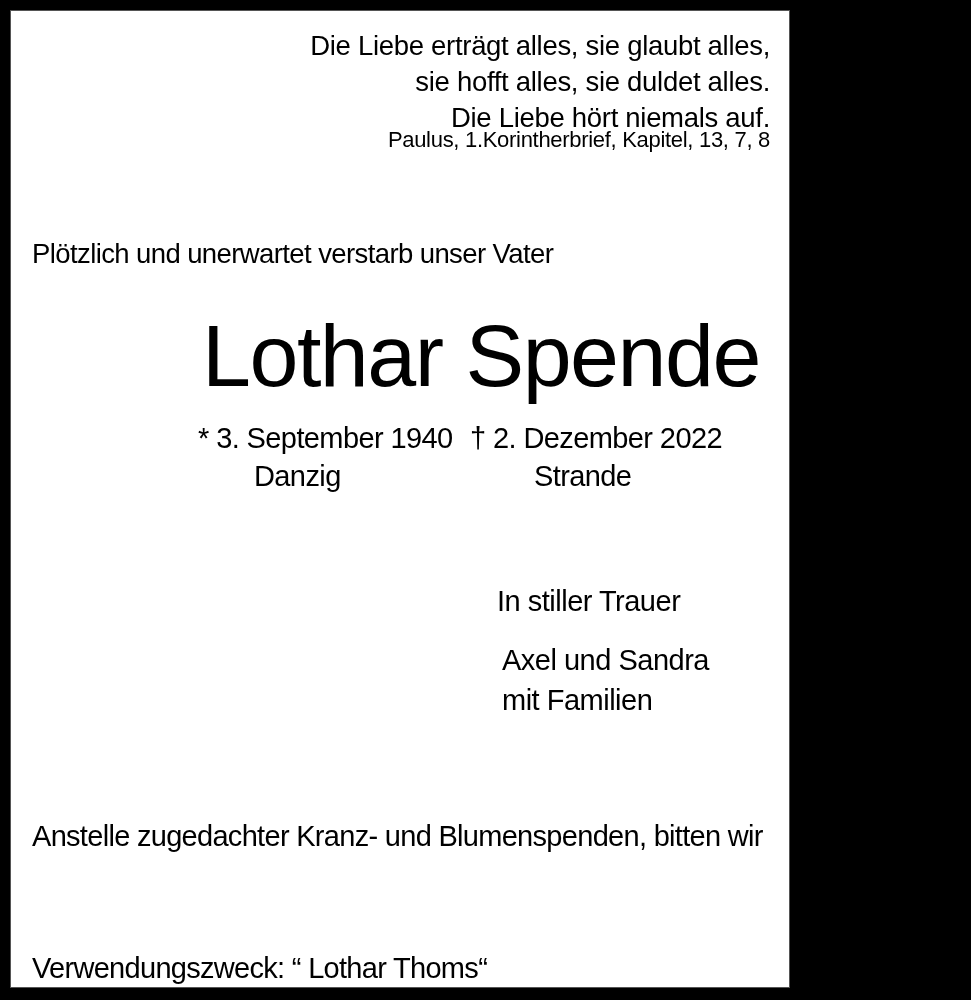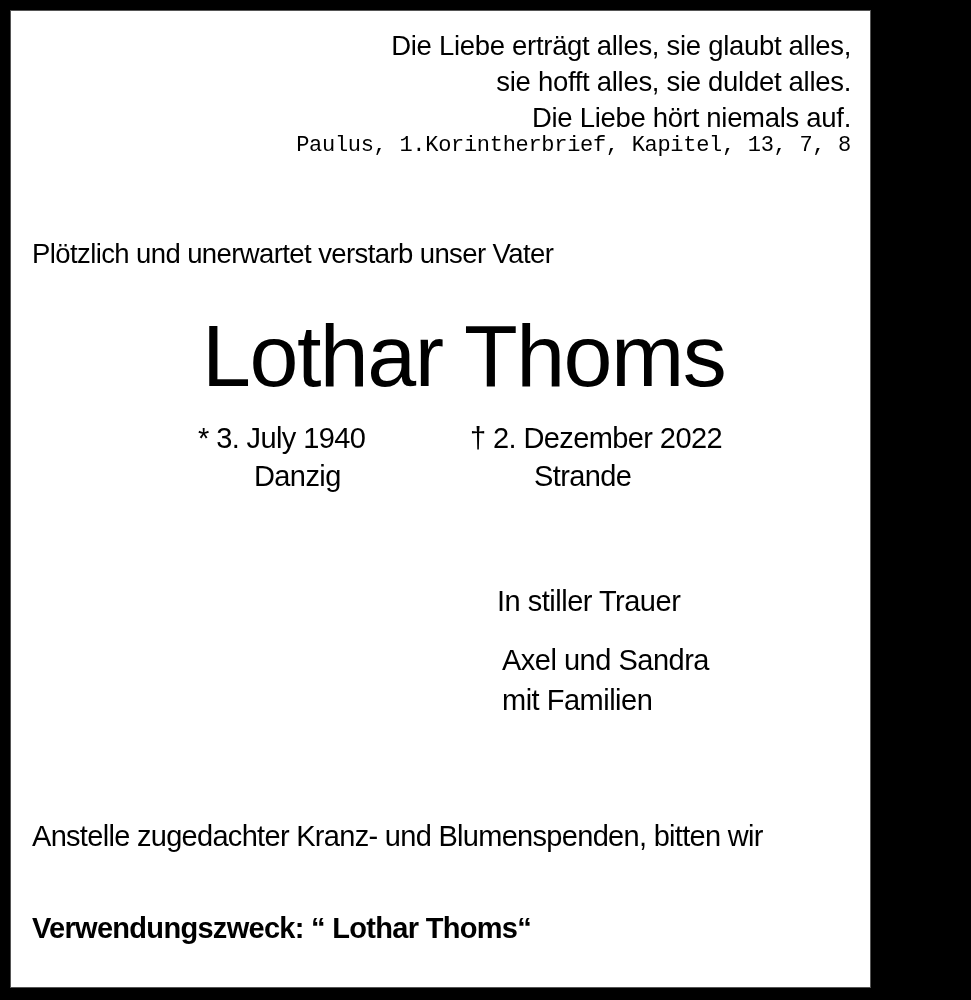--- a/index.html
+++ b/index.html
@@ -12,21 +12,21 @@
       height: 1000px;
       position: relative;
       overflow: hidden;
       font-family: "Liberation Sans", sans-serif;
       color: #000000;
     }
     .card {
       position: absolute;
       left: 10px;
       top: 10px;
-      width: 861px;
+      width: 780px;
       height: 978px;
       background: #ffffff;
       box-shadow: inset 0 0 0 1px #555555;
     }
     .abs {
       position: absolute;
       white-space: nowrap;
     }
     .quote {
       right: 20px;
@@ -76,33 +76,33 @@
     }
   </style>
 </head>
 <body>
 
 <div class="card">
 
   <div class="abs quote" style="top: 18px;">Die Liebe erträgt alles, sie glaubt alles,</div>
   <div class="abs quote" style="top: 54px;">sie hofft alles, sie duldet alles.</div>
   <div class="abs quote" style="top: 90px;">Die Liebe hört niemals auf.</div>
-  <div class="abs quote-src" style="top: 123px; font-family: Liberation Mono, monospace;">Paulus, 1.Korintherbrief, Kapitel, 13, 7, 8</div>
+  <div class="abs quote-src" style="top: 117px;">Paulus, 1.Korintherbrief, Kapitel, 13, 7, 8</div>
 
   <div class="abs intro">Plötzlich und unerwartet verstarb unser Vater</div>
 
-  <div class="abs name">Lothar Thoms</div>
+  <div class="abs name">Lothar Spende</div>
 
-  <div class="abs life" style="left: 188px; top: 410px;">* 3. July 1940</div>
+  <div class="abs life" style="left: 188px; top: 410px;">* 3. September 1940</div>
   <div class="abs life" style="left: 244px; top: 448px;">Danzig</div>
 
   <div class="abs life" style="left: 460px; top: 410px;">† 2. Dezember 2022</div>
   <div class="abs life" style="left: 524px; top: 448px;">Strande</div>
 
   <div class="abs mourn" style="left: 487px; top: 546px; margin-top: 25px;">In stiller Trauer</div>
   <div class="abs mourn bold" style="left: 492px; top: 586px;">Axel und Sandra</div>
   <div class="abs mourn bold" style="left: 492px; top: 626px;">mit Familien</div>
 
 
   <div class="abs para" style="top: 806px;">Anstelle zugedachter Kranz- und Blumenspenden, bitten wir</div>
-  <div class="abs para" style="top: 898px; font-weight: bold;">Verwendungszweck: “ Lothar Thoms“</div>
+  <div class="abs para" style="top: 938px;">Verwendungszweck: “ Lothar Thoms“</div>
 
 </div>
 
 </body></html>

